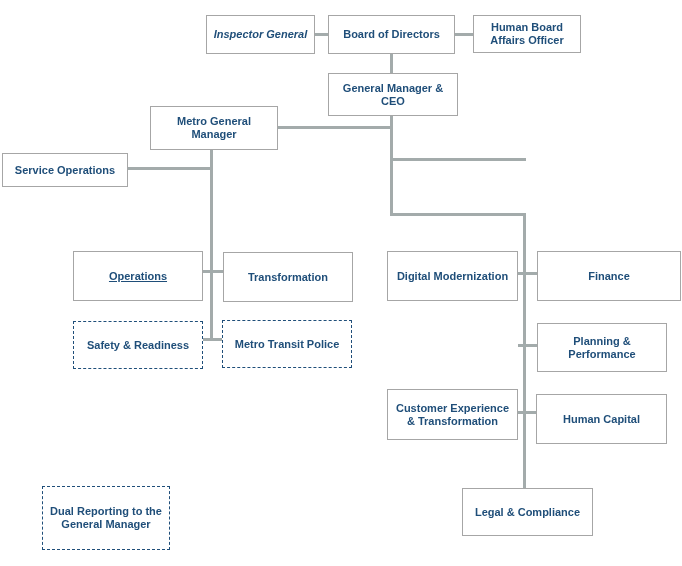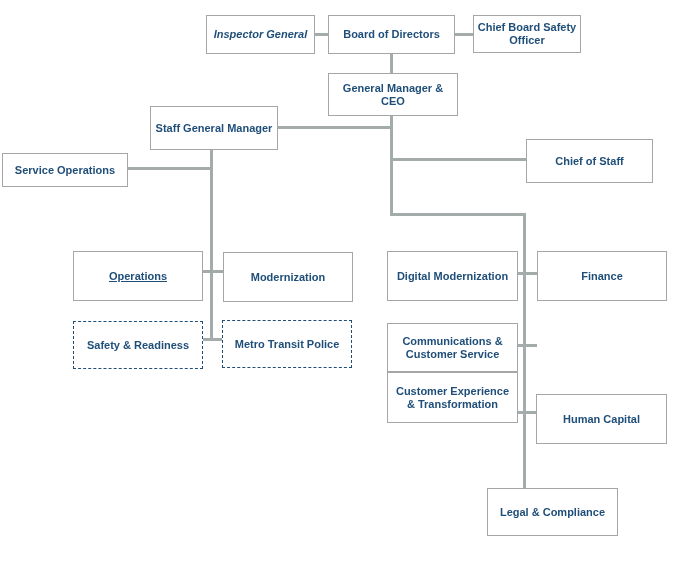--- a/index.html
+++ b/index.html
@@ -61,74 +61,74 @@
 
   <div class="node" style="left:206px; top:15px; width:109px; height:39px;font-style:italic;">
     <span>Inspector General</span>
   </div>
 
   <div class="node" style="left:328px; top:15px; width:127px; height:39px;">
     <span>Board of Directors</span>
   </div>
 
   <div class="node" style="left:473px; top:15px; width:108px; height:38px;">
-    <span>Chief Board Safety Officer</span>
+    <span>Human Board Affairs Officer</span>
   </div>
 
   <div class="node" style="left:328px; top:73px; width:130px; height:43px;">
     <span>General Manager &amp; CEO</span>
   </div>
 
   <div class="node" style="left:150px; top:106px; width:128px; height:44px;">
-    <span>Staff General Manager</span>
+    <span>Metro General Manager</span>
   </div>
 
   <div class="node" style="left:2px; top:153px; width:126px; height:34px;">
     <span>Service Operations</span>
   </div>
 
-  <div class="node" style="left:526px; top:139px; width:127px; height:44px;">
-    <span>Chief of Staff</span>
-  </div>
 
   <div class="node" style="left:73px; top:251px; width:130px; height:50px;text-decoration:underline;">
     <span>Operations</span>
   </div>
 
   <div class="node" style="left:223px; top:252px; width:130px; height:50px;">
-    <span>Modernization</span>
+    <span>Transformation</span>
   </div>
 
   <div class="node dashed" style="left:73px; top:321px; width:130px; height:48px;text-align:center;">
     <span>Safety &amp; Readiness</span>
   </div>
 
   <div class="node dashed" style="left:222px; top:320px; width:130px; height:48px;">
     <span>Metro Transit Police</span>
   </div>
 
   <div class="node" style="left:387px; top:251px; width:131px; height:50px;">
     <span>Digital Modernization</span>
   </div>
 
-  <div class="node" style="left:537px; top:251px; width:130px; height:50px;">
+  <div class="node" style="left:537px; top:251px; width:144px; height:50px;">
     <span>Finance</span>
   </div>
 
-  <div class="node" style="left:387px; top:323px; width:131px; height:49px;">
-    <span>Communications &amp; Customer Service</span>
+
+  <div class="node" style="left:537px; top:323px; width:130px; height:49px;">
+    <span>Planning &amp; Performance</span>
   </div>
 
-
-  <div class="node" style="left:387px; top:372px; width:131px; height:51px;">
+  <div class="node" style="left:387px; top:389px; width:131px; height:51px;">
     <span>Customer Experience &amp; Transformation</span>
   </div>
 
   <div class="node" style="left:536px; top:394px; width:131px; height:50px;">
     <span>Human Capital</span>
   </div>
 
-  <div class="node" style="left:487px; top:488px; width:131px; height:48px;">
+  <div class="node" style="left:462px; top:488px; width:131px; height:48px;">
     <span>Legal &amp; Compliance</span>
   </div>
 
+  <div class="node dashed" style="left:42px; top:486px; width:128px; height:64px;">
+    <span>Dual Reporting to the General Manager</span>
+  </div>
 
 </div>
 
 </body></html>

